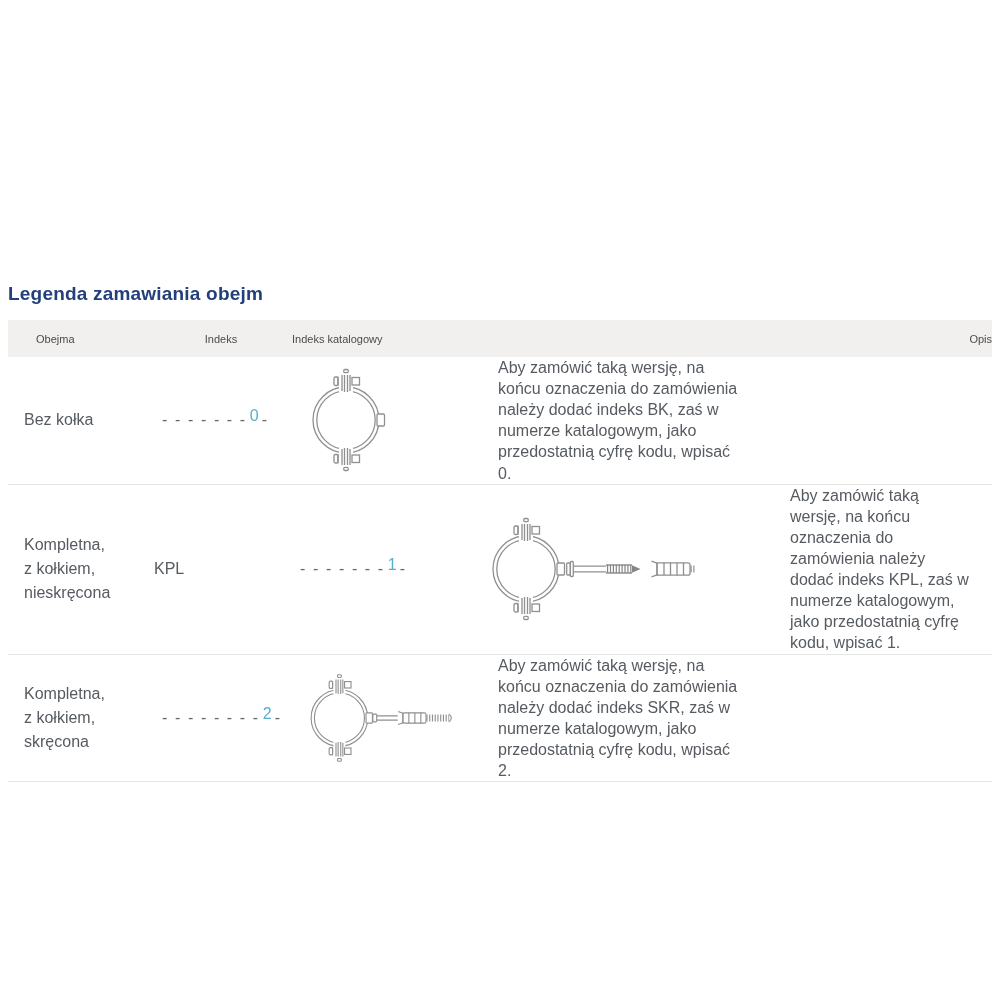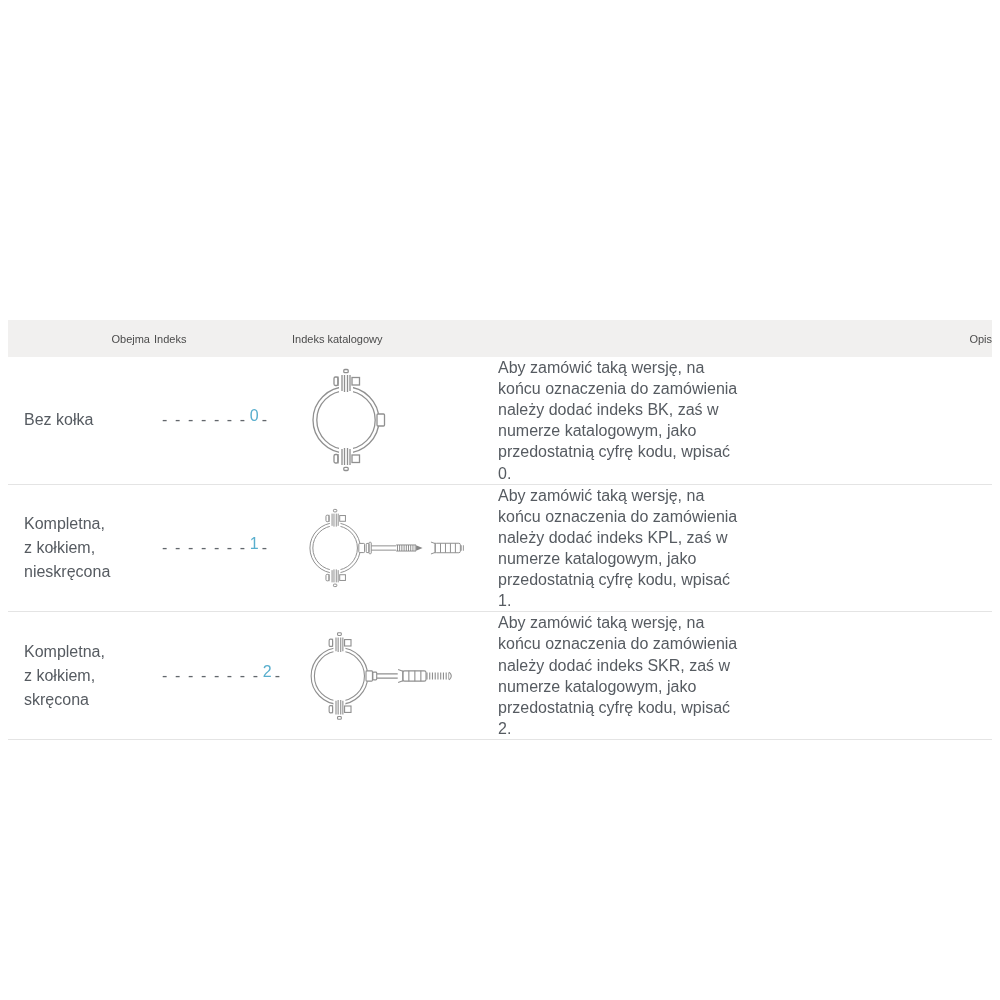--- a/index.html
+++ b/index.html
@@ -3,22 +3,22 @@
 <meta charset="utf-8">
 <style>
   html,body{margin:0;padding:0;background:#ffffff;}
   body{width:1000px;height:1000px;position:relative;font-family:"Liberation Sans",sans-serif;overflow:hidden;}
   .page{position:absolute;inset:0;background:#fff;}
   .title{position:absolute;left:8px;top:283px;margin:0;font-size:19px;font-weight:700;color:#23407c;letter-spacing:.2px;}
   .table{position:absolute;left:8px;top:320px;width:984px;}
   .grid{display:grid;grid-template-columns:142px 138px 180px 292px 232px;}
   .thead{background:#f1f0ef;height:37px;align-items:center;font-size:11px;color:#4b4b4b;}
   .th{white-space:nowrap;}
-  .th-obejma{padding-left:16px;text-align:right;}
-  .th-indeks{padding-left:4px;}
+  .th-obejma{padding-left:28px;}
+  .th-indeks{padding-left:4px;text-align:center;}
   .th-numer{padding-left:4px;}
   .th-opis{padding-left:3px;text-align:right;}
   .row{min-height:120px;border-bottom:1px solid #e4e4e4;box-sizing:border-box;}
   .cell{display:flex;align-items:center;font-size:16px;color:#565b61;}
   .c-obejma{padding-left:16px;white-space:pre-line;line-height:1.5;}
   .c-indeks{padding-left:4px;}
   .c-numer{padding-left:12px;color:#62676c;letter-spacing:1.6px;white-space:nowrap;}
   .c-numer .digit{color:#58aecd;position:relative;top:-4px;margin:0 3px;letter-spacing:0;}
   .c-image{padding-left:12px;}
   .c-opis{padding-left:30px;padding-right:20px;font-size:16px;line-height:1.32;color:#565b61;}
@@ -60,20 +60,21 @@
       <path d="M7,3 V17"></path>
       <rect x="7" y="3.8" width="33" height="12.4" rx="2"></rect>
       <path d="M14,3.8 V16.2 M20.5,3.8 V16.2 M27,3.8 V16.2 M33.5,3.8 V16.2"></path>
       <line x1="40.5" y1="10" x2="46" y2="10" stroke="#8f8f8f" stroke-width="7" stroke-dasharray="1.2,1.6"></line>
     </g>
   </defs>
 </svg>
 
 <div class="page">
 
+  <h1 class="title">Legenda zamawiania obejm</h1>
 
   <div class="table">
 
     <div class="grid thead">
       <div class="th th-obejma">Obejma</div>
       <div class="th th-indeks">Indeks</div>
       <div class="th th-numer">Indeks katalogowy</div>
       <div class="th"></div>
       <div class="th th-opis">Opis</div>
     </div>
@@ -90,20 +91,21 @@
             <use href="#clamp"></use>
           </svg>
       </div>
       <div class="cell c-opis">Aby zamówić taką wersję, na końcu oznaczenia do zamówienia należy dodać indeks BK, zaś w numerze katalogowym, jako przedostatnią cyfrę kodu, wpisać 0.</div>
     </div>
 
     <div class="grid row">
       <div class="cell c-obejma">Kompletna,
 z kołkiem,
 nieskręcona</div>
+      <div class="cell c-indeks">KPL</div>
       <div class="cell c-numer">
           <span>- - - - - - -</span>
           <span class="digit">1</span>
           <span>-</span>
         </div>
       <div class="cell c-image">
         <svg width="220" height="110" viewBox="0 0 220 110">
           <use href="#clamp"></use>
           <use href="#screw" transform="translate(86,44)"></use>
           <use href="#anchor" transform="translate(170,45)"></use>

